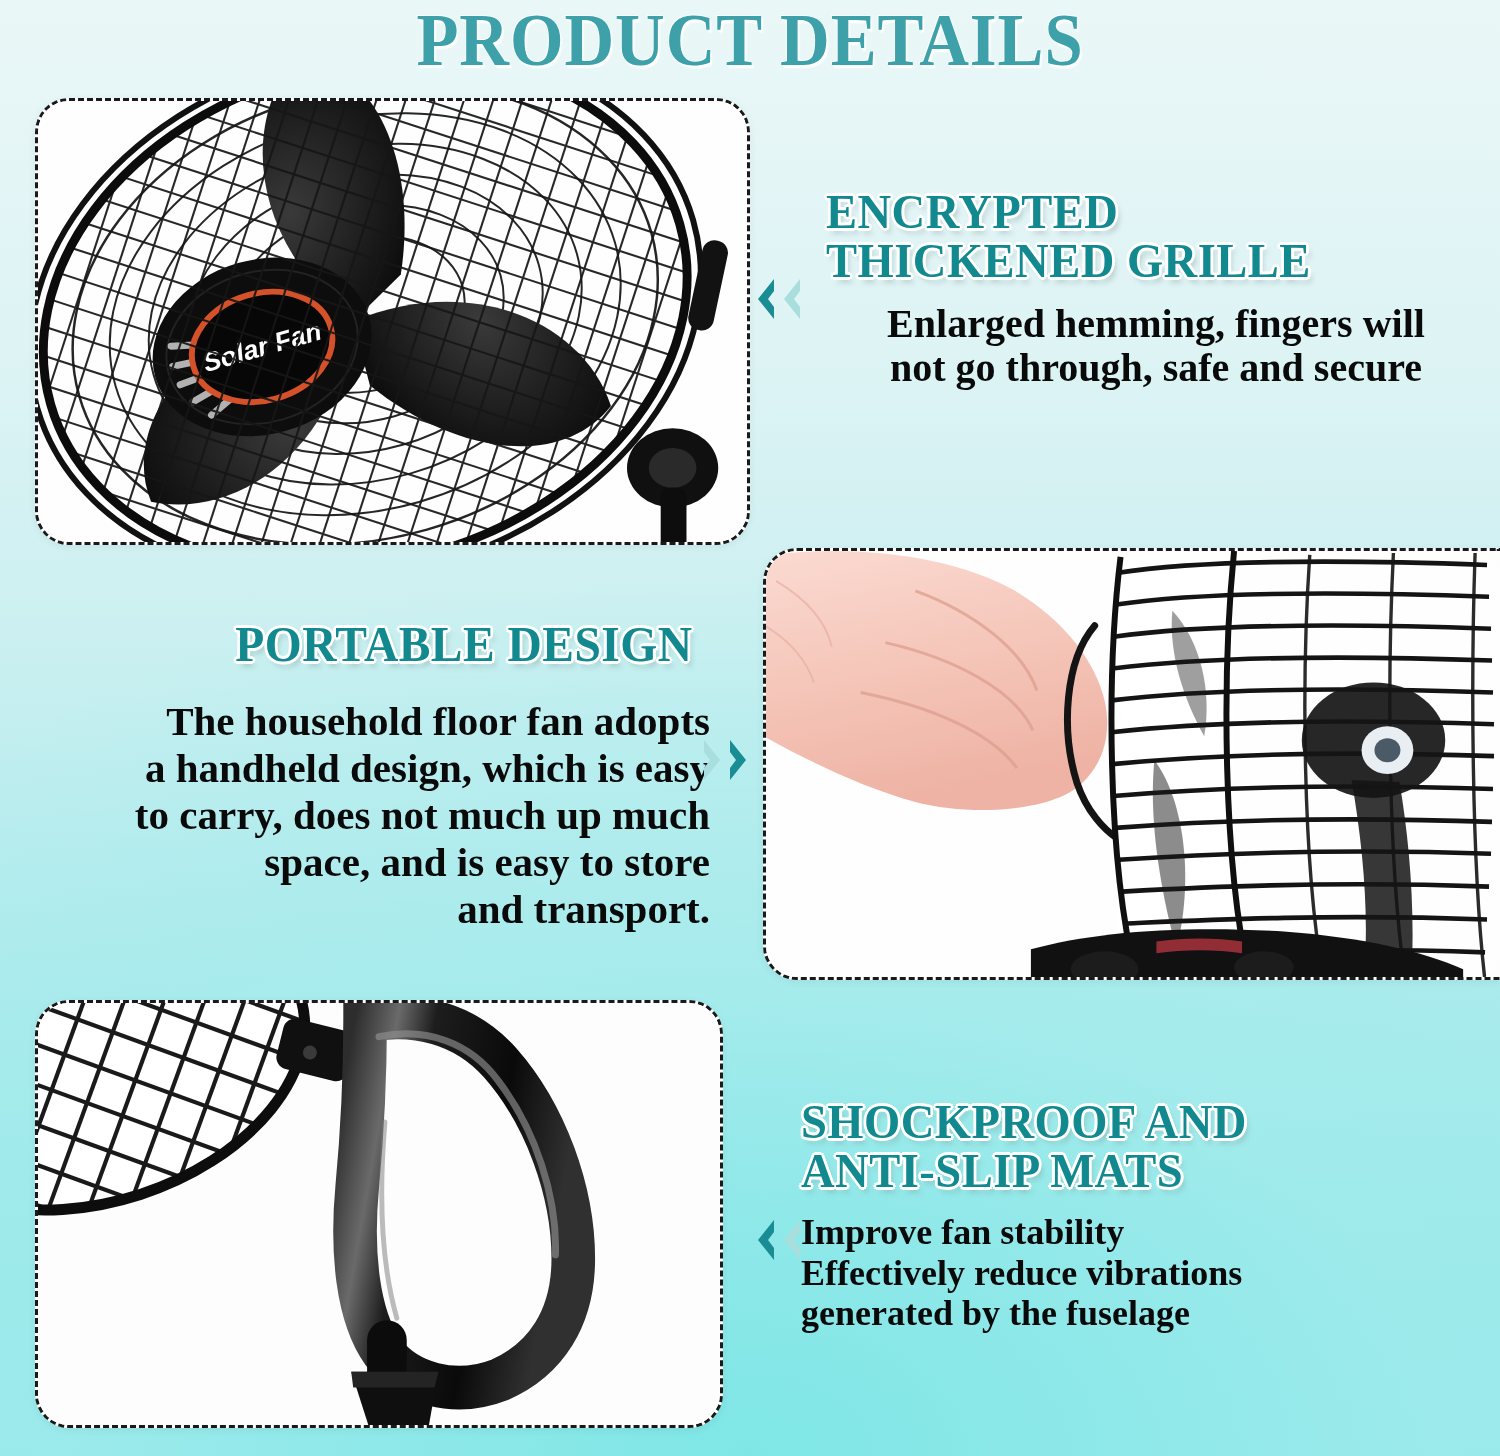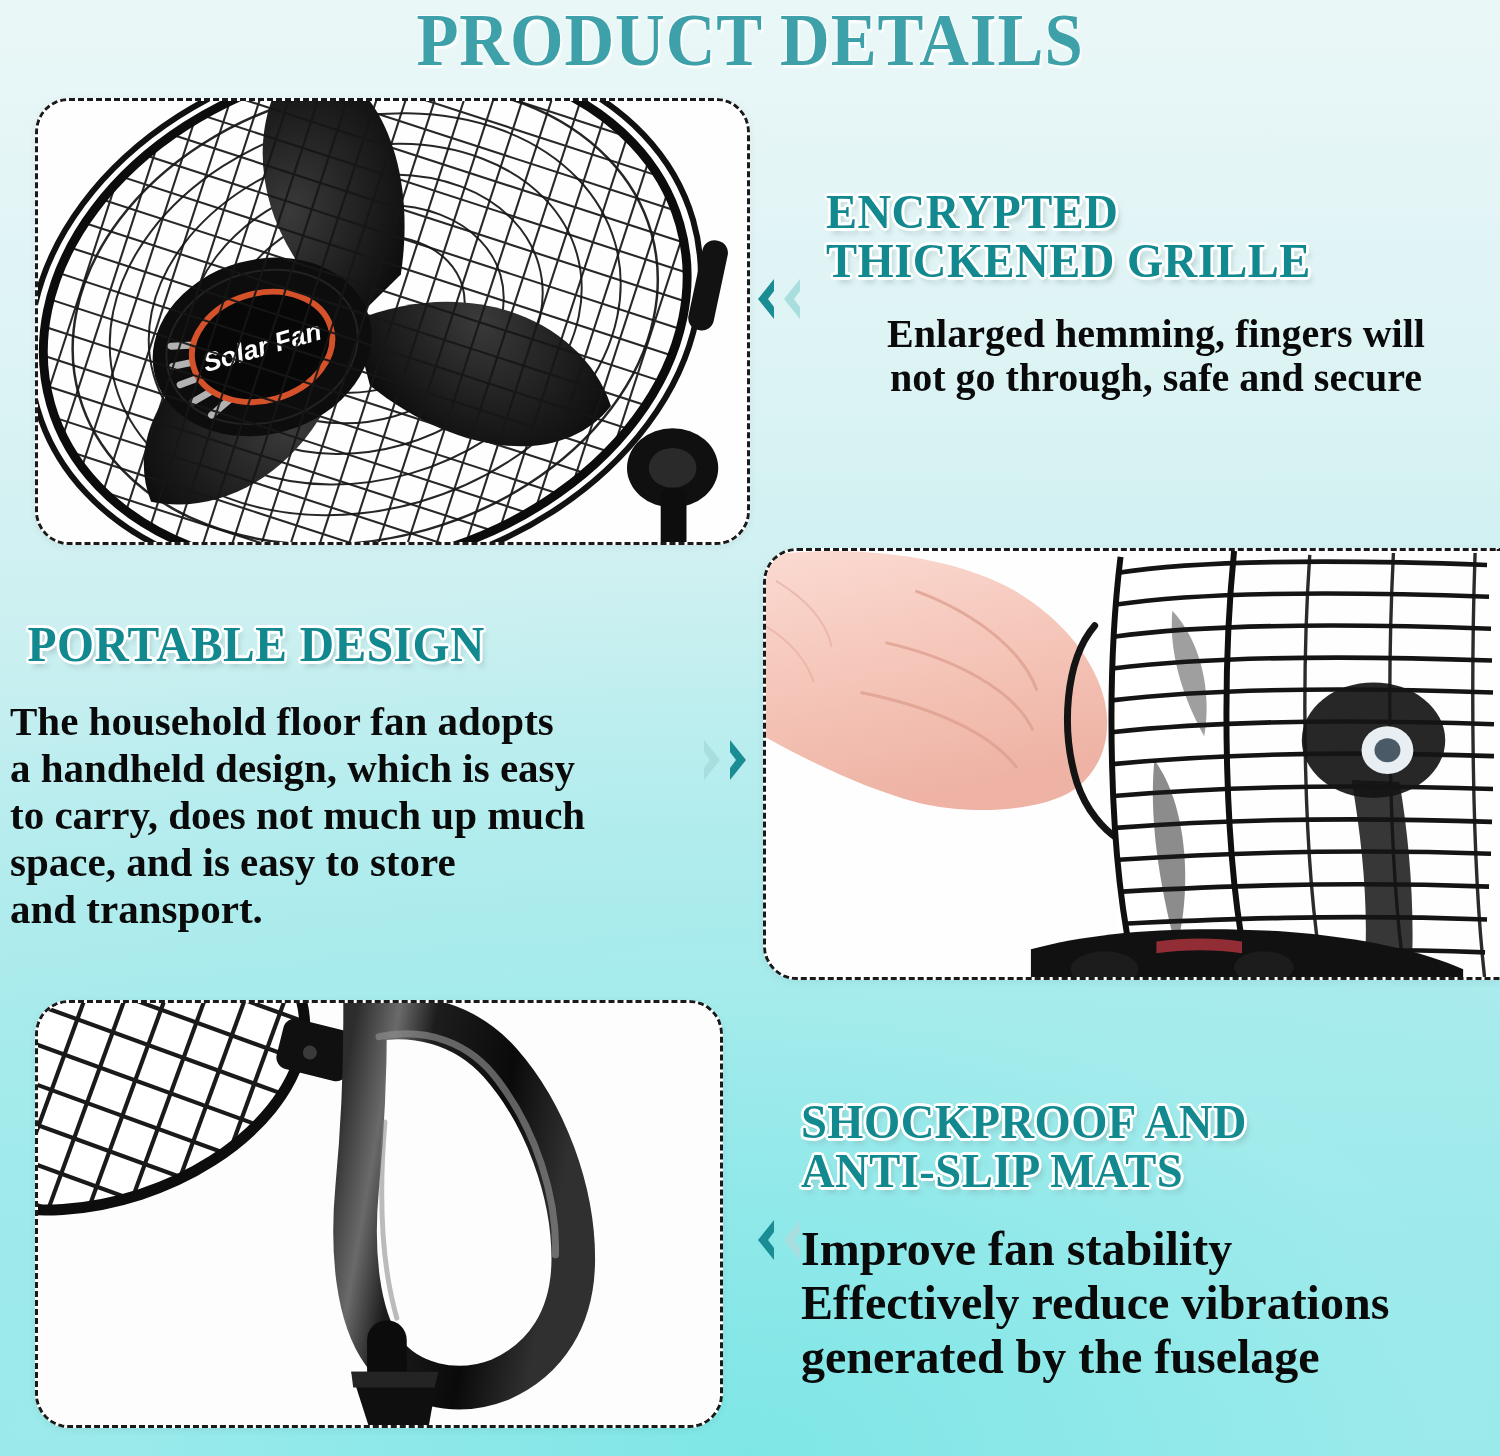--- a/index.html
+++ b/index.html
@@ -72,37 +72,37 @@
       2px 2px 0 #fff, -2px 2px 0 #fff, 2px -2px 0 #fff, -2px -2px 0 #fff,
       4px 6px 5px rgba(120,150,150,0.35);
     transform:scaleX(0.95);
   }
   .feature-body {
     font-family:"Liberation Serif", serif;
     font-weight:700;
     font-size:40px;
     line-height:1.10;
     color:#0a0a0a;
-    margin-top:27px;
+    margin-top:17px;
   }
 
   
   #block-grille { left:826px; top:188px; width:660px; }
   #block-grille .feature-heading { transform-origin:left center; }
   #block-grille .feature-body { text-align:center; }
 
   
-  #block-portable { left:10px; top:620px; width:700px; text-align:left; }
+  #block-portable { left:10px; top:620px; width:700px; text-align:right; }
   #block-portable .feature-heading { font-size:50px; transform-origin:center; }
   #block-portable .feature-body { font-size:41px; line-height:1.15; margin-top:28px; }
 
   
   #block-shock { left:801px; top:1098px; width:670px; }
   #block-shock .feature-heading { transform-origin:left center; }
-  #block-shock .feature-body { font-size:48px; line-height:1.13; }
+  #block-shock .feature-body { font-size:36px; line-height:1.13; }
 
   
   .chevrons { position:absolute; display:flex; align-items:center; }
   #chev-grille { left:752px; top:277px; }
   #chev-shock  { left:752px; top:1218px; }
   #chev-portable { left:700px; top:738px; }
 
   .chev {
     width:26px; height:44px;
     display:block;

